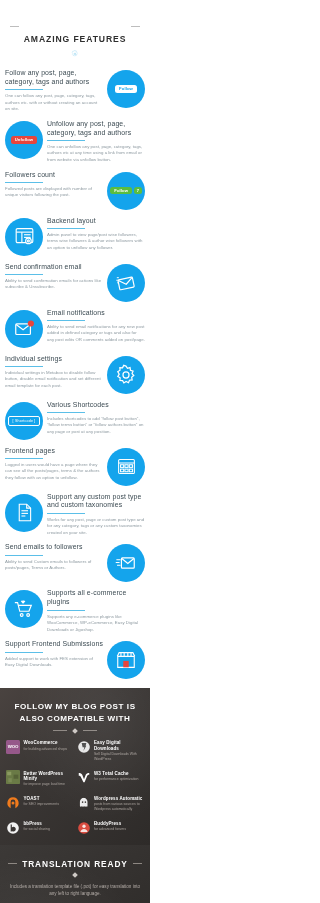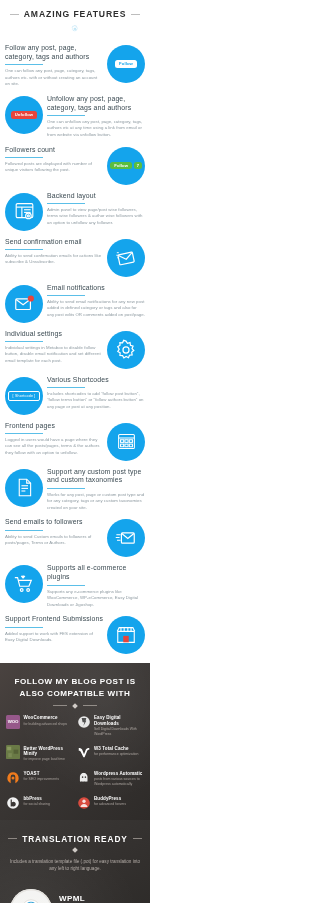--- a/index.html
+++ b/index.html
@@ -19,21 +19,21 @@
     position:relative;
   }
 
   .amazing-head {
     display:flex; align-items:center; justify-content:center;
     gap:5px;
     padding:9px 0 3px 0;
   }
   .amazing-title {
     font-size:8.6px; font-weight:bold; letter-spacing:0.9px;
-    color:#2e2e2e; white-space:nowrap;
+    color:#2e2e2e; white-space:nowrap;margin-top:25px;
   }
   .head-dash { width:9px; height:1px; background:#bdbdbd; flex:none; }
 
   .head-orn {
     display:flex; justify-content:center; align-items:center;
     padding:3px 0 7px 0;
   }
   .orn-gear { width:8px; height:8px; display:block; }
 
   

